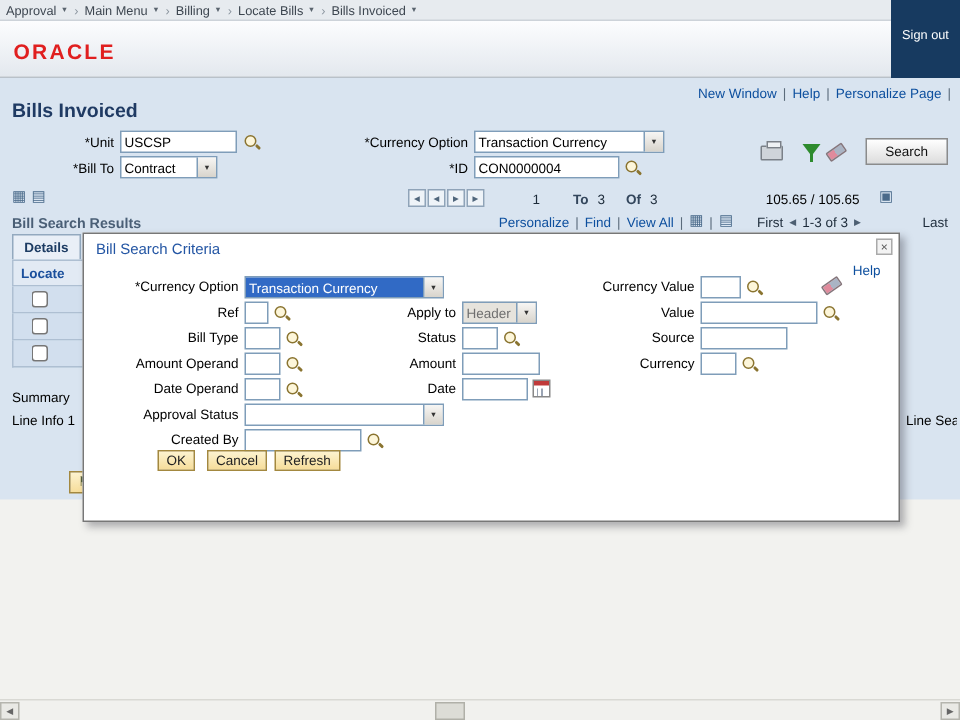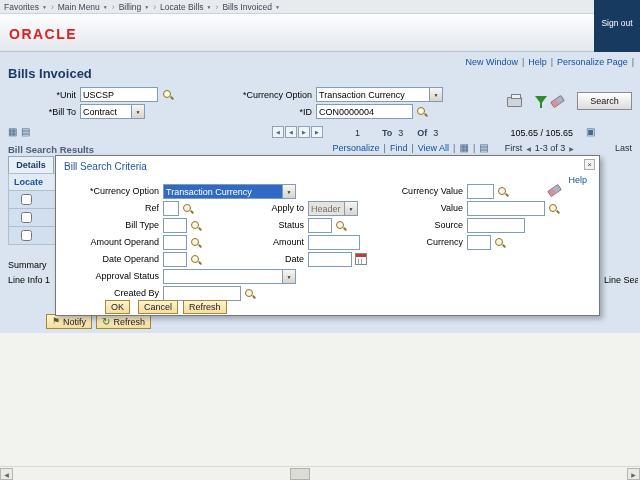--- a/index.html
+++ b/index.html
@@ -95,21 +95,21 @@
 
   .tab { position:absolute; left:8px; top:156px; width:46px; height:17px; background:#e9eff7;
     border:1px solid #93a9bf; border-bottom:none; display:flex; align-items:center;
     justify-content:center; font-size:9px; font-weight:bold; color:#1d3c63; cursor:pointer; }
   .grid-header { position:absolute; left:8px; top:173px; width:48px; height:18px; background:#e2eaf4;
     border:1px solid #aebfd2; }
   .grid-row { position:absolute; left:8px; width:48px; height:18px; background:#d2dfee;
     border-left:1px solid #aebfd2; border-bottom:1px solid #aebfd2; }
   .cb { position:absolute; left:12px; top:3px; width:11px; height:11px; }
 
-  .modal { position:absolute; left:55px; top:155px; width:545px; height:161px; background:#fff;
+  .modal { position:absolute; left:55px; top:155px; width:545px; height:193px; background:#fff;
     border:1px solid #777; box-shadow:3px 3px 5px rgba(50,50,60,.35); z-index:10; font-size:9px; }
   .modal-title { position:absolute; left:8px; top:5px; font-size:10px; color:#2456a4; }
   .close-box { position:absolute; right:4px; top:3px; width:11px; height:11px; border:1px solid #aaa;
     background:#f3f3f3; display:flex; align-items:center; justify-content:center;
     font-size:8px; color:#555; cursor:pointer; }
   .x-glyph::before { content:"×"; }
   .help-link { position:absolute; right:12px; top:19px; font-size:9px; }
 
   .refresh-glyph { color:#2a7a2a; font-size:10px; line-height:1; }
   .refresh-glyph::before { content:"↻"; }
@@ -125,21 +125,21 @@
     background:#dcdcd6; border:1px solid #b0b0a8; cursor:grab; }
   .clipped { overflow:hidden; white-space:nowrap; }
 </style>
 </head>
 <body>
 
 <div class="screen">
 
   <div class="crumbbar">
     <span class="crumb">
-        <span>Favorites</span>
+        <span>Approval</span>
         <span class="dn"></span>
       </span>
     <span class="crumb-sep"></span>
     <span class="crumb">
         <span>Main Menu</span>
         <span class="dn"></span>
       </span>
     <span class="crumb-sep"></span>
     <span class="crumb">
         <span>Billing</span>

